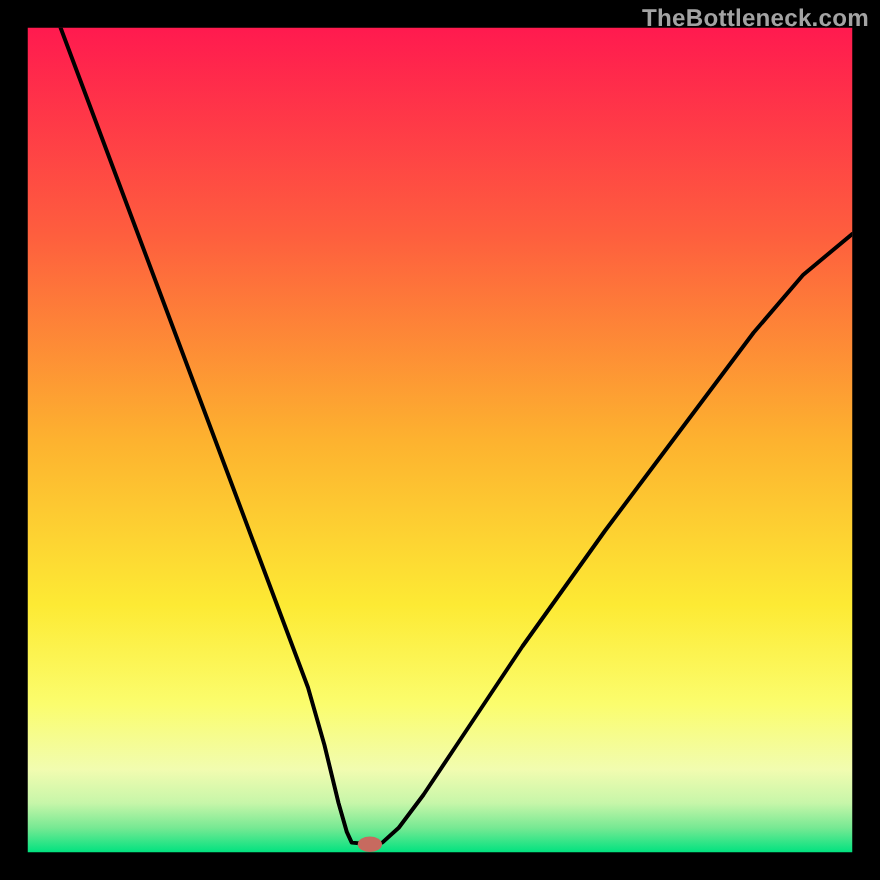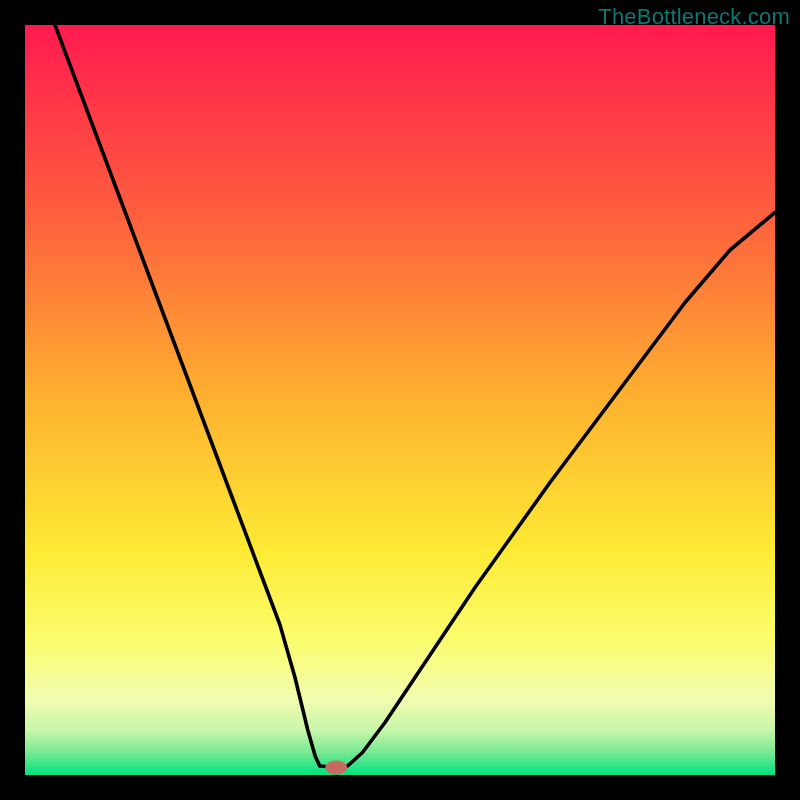--- a/index.html
+++ b/index.html
@@ -14,23 +14,23 @@
   .outer {
     position: relative;
     width: 800px;
     height: 800px;
     background: #000;
   }
   .watermark {
     position: absolute;
     top: 4px;
     right: 10px;
-    color: #0f766e;
+    color: #a3a3a3;
     font-size: 22px;
-    font-weight: 400;
+    font-weight: 700;
     letter-spacing: 0.2px;
     z-index: 20;
   }
   .plot {
     position: absolute;
     left: 25px;
     top: 25px;
     width: 750px;
     height: 750px;
   }

